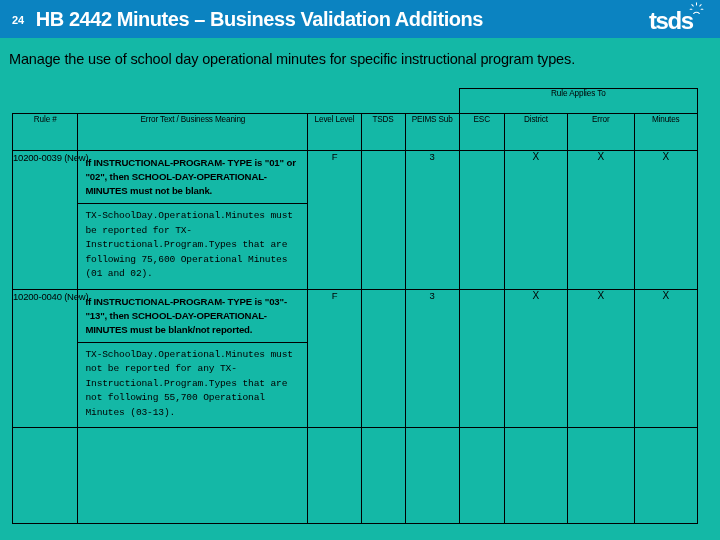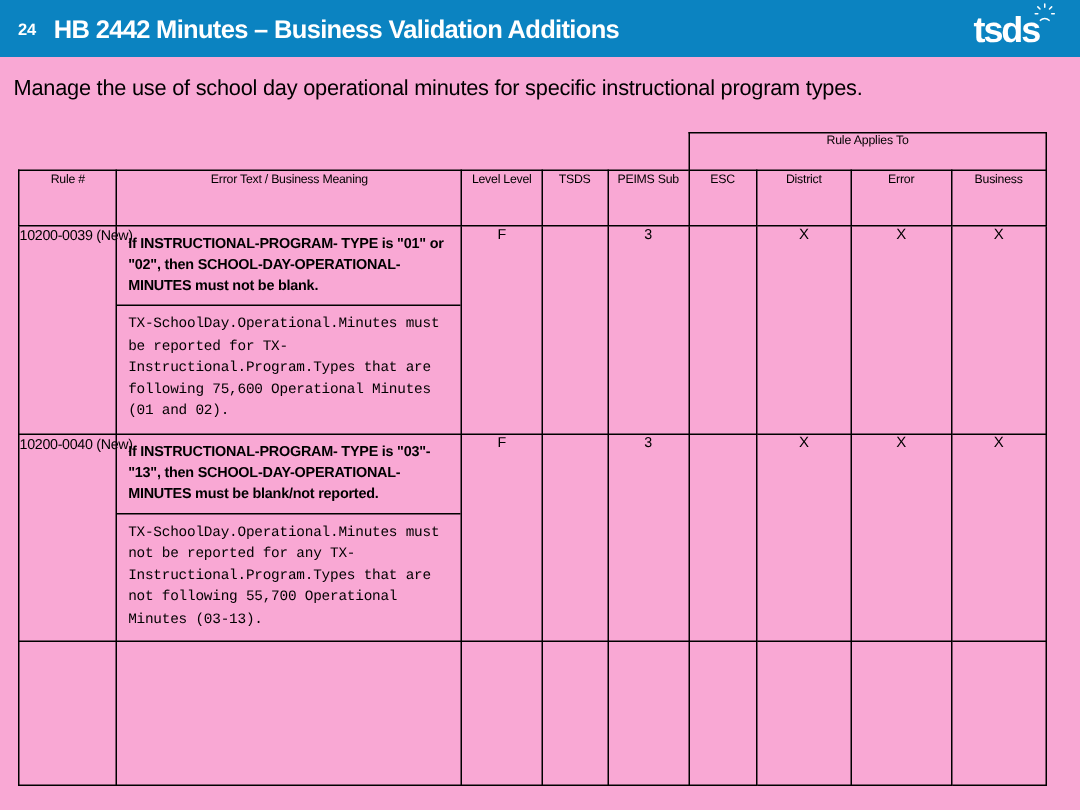--- a/index.html
+++ b/index.html
@@ -10,21 +10,21 @@
     width: 720px;
     height: 540px;
     background: #ffffff;
     font-family: "Liberation Sans", sans-serif;
     overflow: hidden;
   }
   .slide {
     position: relative;
     width: 720px;
     height: 540px;
-    background: #f9a8d4;
+    background: #14b8a6;
   }
 
   
   .header-bar {
     position: absolute;
     left: 0;
     top: 0;
     width: 720px;
     height: 38px;
     background: #0b83c1;
@@ -36,21 +36,21 @@
     font-size: 11px;
     font-weight: bold;
     margin-left: 12px;
     margin-right: 12px;
     letter-spacing: -0.2px;
     line-height: 1;
     padding-top: 3px;
   }
   .header-title {
     color: #ffffff;
-    font-size: 17px;
+    font-size: 20px;
     font-weight: bold;
     letter-spacing: -0.45px;
     white-space: nowrap;
     line-height: 1;
   }
   .brand-logo {
     position: absolute;
     right: 9px;
     top: 2px;
     width: 62px;
@@ -214,21 +214,21 @@
 
     <tr>
       <th class="col-head">Rule #</th>
       <th class="col-head">Error Text / Business Meaning</th>
       <th class="col-head">Level Level</th>
       <th class="col-head">TSDS</th>
       <th class="col-head">PEIMS Sub</th>
       <th class="col-head">ESC</th>
       <th class="col-head">District</th>
       <th class="col-head">Error</th>
-      <th class="col-head">Business</th>
+      <th class="col-head">Minutes</th>
     </tr>
 
     <tr>
       <td class="rule-num">10200-0039 (New)</td>
       <td class="rule-text-cell">
         <div class="rule-text-inner">If INSTRUCTIONAL-PROGRAM- TYPE is "01" or "02", then SCHOOL-DAY-OPERATIONAL-MINUTES must not be blank.</div>
         <div class="rule-meaning-inner">TX-SchoolDay.Operational.Minutes must be reported for TX-Instructional.Program.Types that are following 75,600 Operational Minutes (01 and 02).</div>
       </td>
       <td class="val-cell">F</td>
       <td class="blank-cell val-cell"></td>

